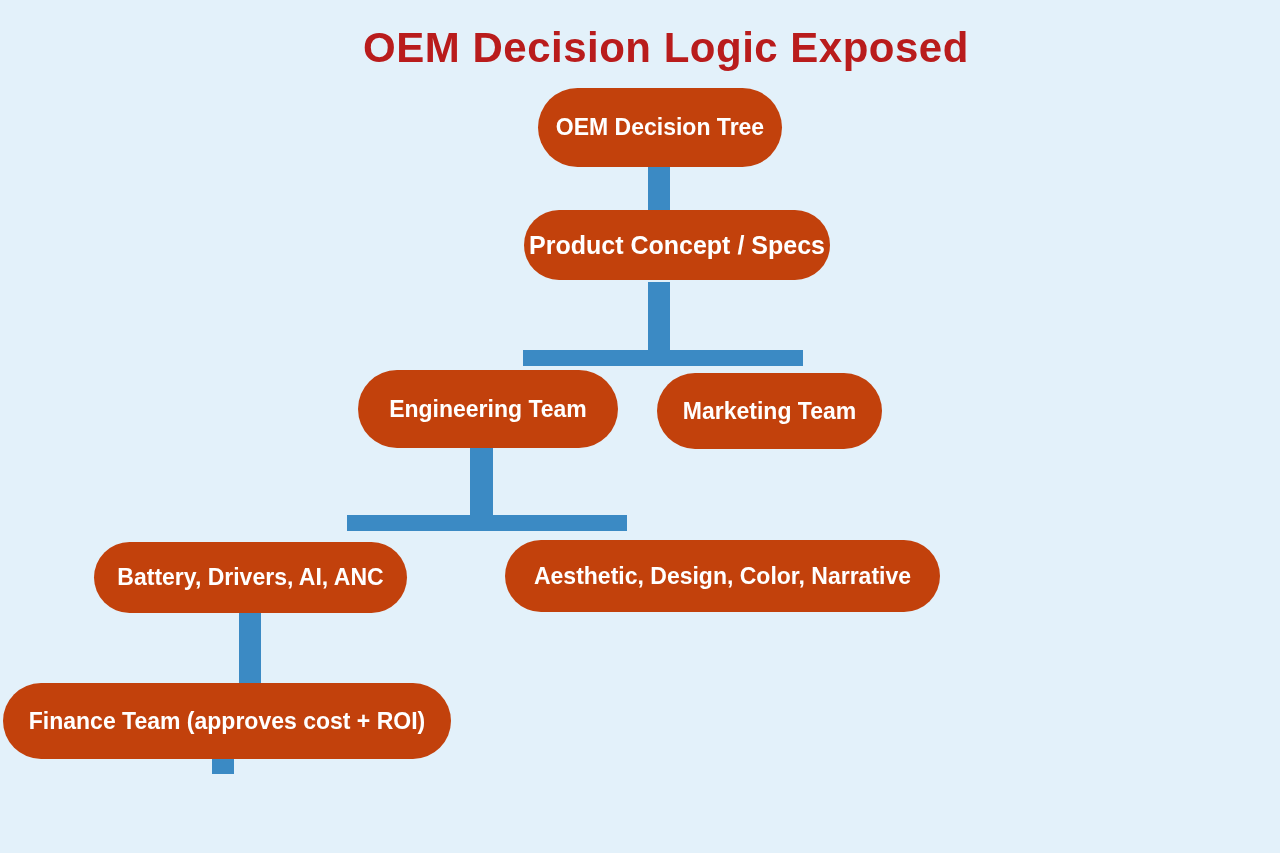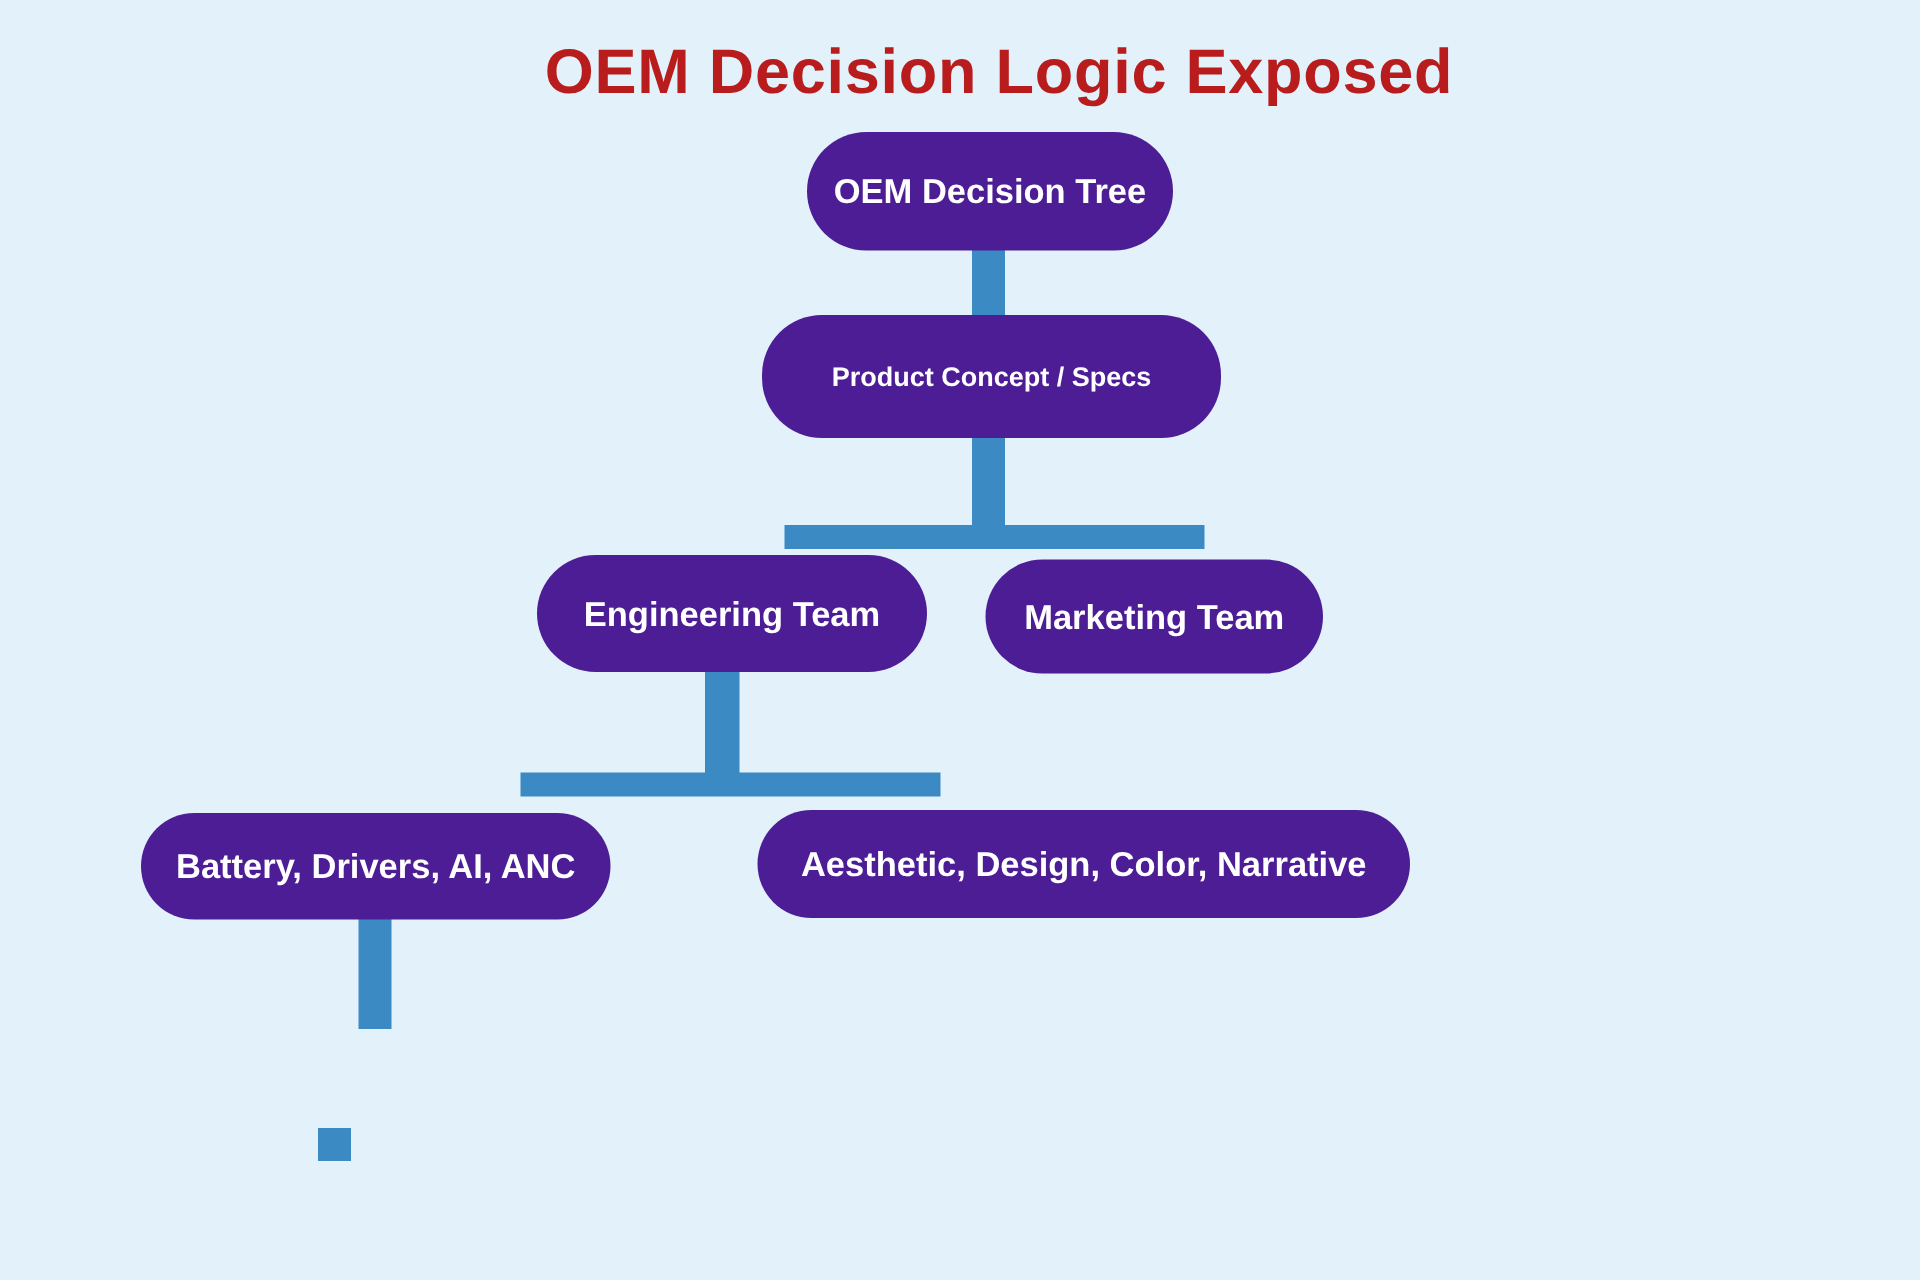--- a/index.html
+++ b/index.html
@@ -23,40 +23,40 @@
     left: 666px;
     transform: translateX(-50%);
     font-size: 42px;
     font-weight: 700;
     letter-spacing: 0.5px;
     color: #b91c1c;
     white-space: nowrap;
   }
   .node {
     position: absolute;
-    background: #4c1d95;
+    background: #c2410c;
     color: #ffffff;
     font-weight: 700;
     font-size: 23px;
     display: flex;
     align-items: center;
     justify-content: center;
     text-align: center;
     white-space: nowrap;
     border-radius: 40px;
     z-index: 2;
   }
   .edge {
     position: absolute;
     background: #3b8ac4;
     z-index: 1;
   }
   
   .n-oem        { left: 538px; top:  88px; width: 244px; height: 79px; }
-  .n-product    { left: 508px; top: 210px; width: 306px; height: 82px; font-size: 18px; }
+  .n-product    { left: 524px; top: 210px; width: 306px; height: 70px; font-size: 25px; }
   .n-eng        { left: 358px; top: 370px; width: 260px; height: 78px; }
   .n-mkt        { left: 657px; top: 373px; width: 225px; height: 76px; }
   .n-battery    { left:  94px; top: 542px; width: 313px; height: 71px; }
   .n-aesthetic  { left: 505px; top: 540px; width: 435px; height: 72px; }
   .n-finance    { left:   3px; top: 683px; width: 448px; height: 76px; }
   .n-consumer   { left:   3px; top: 770px; width: 531px; height: 73px; }
   
   .e-oem-product     { left: 648px; top: 155px; width: 22px; height:  65px; }
   .e-product-drop    { left: 648px; top: 282px; width: 22px; height:  72px; }
   .e-bar-top         { left: 523px; top: 350px; width: 280px; height: 16px; }
@@ -79,14 +79,15 @@
   <div class="edge e-bar-mid"></div>
   <div class="edge e-battery-finance"></div>
   <div class="edge e-finance-consumer"></div>
 
   <div class="node n-oem">OEM Decision Tree</div>
   <div class="node n-product">Product Concept / Specs</div>
   <div class="node n-eng">Engineering Team</div>
   <div class="node n-mkt">Marketing Team</div>
   <div class="node n-battery">Battery, Drivers, AI, ANC</div>
   <div class="node n-aesthetic">Aesthetic, Design, Color, Narrative</div>
+  <div class="node n-finance">Finance Team (approves cost + ROI)</div>
 
 </div>
 
 </body></html>

